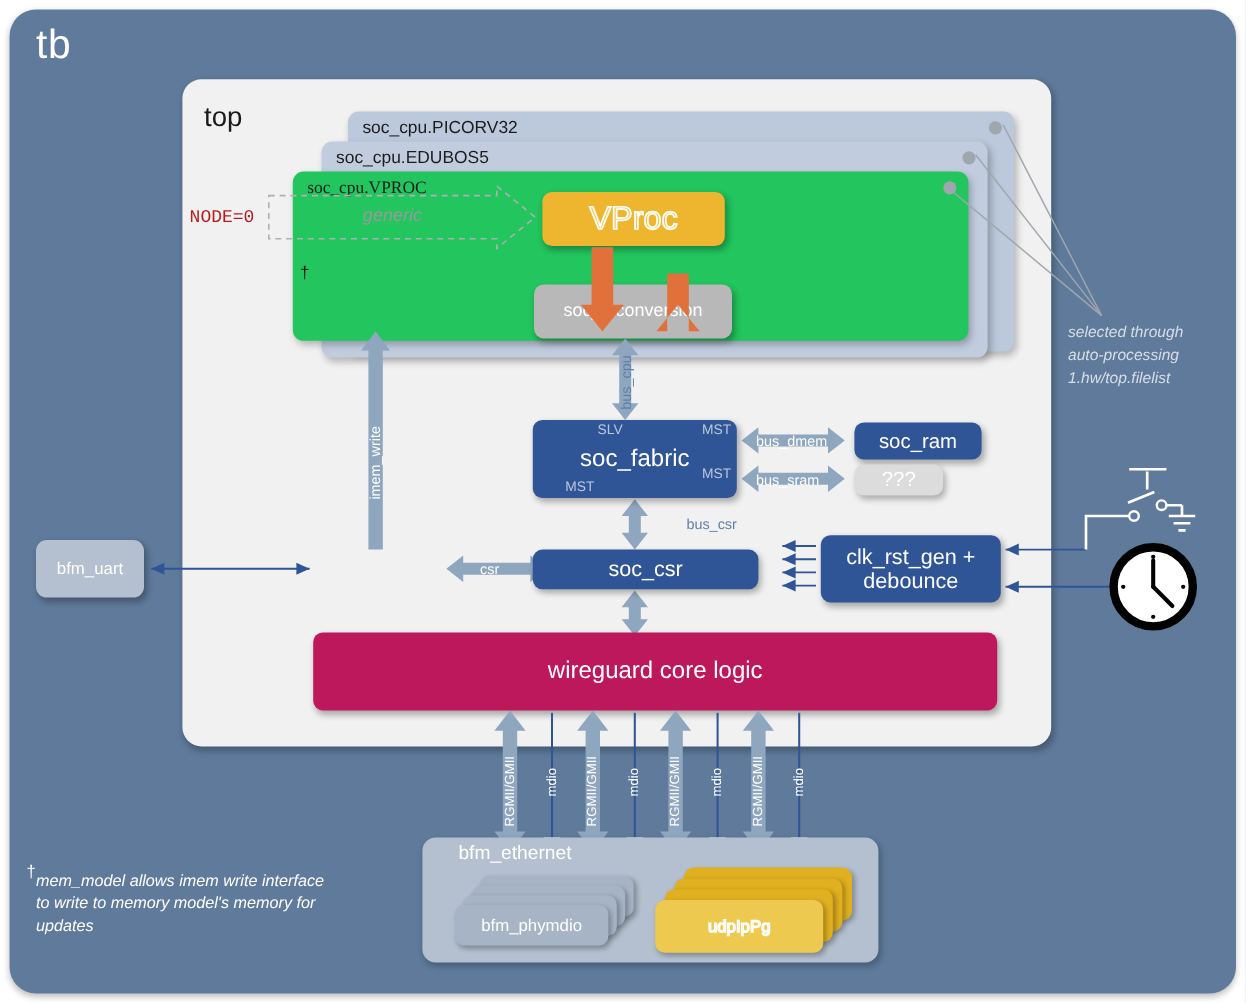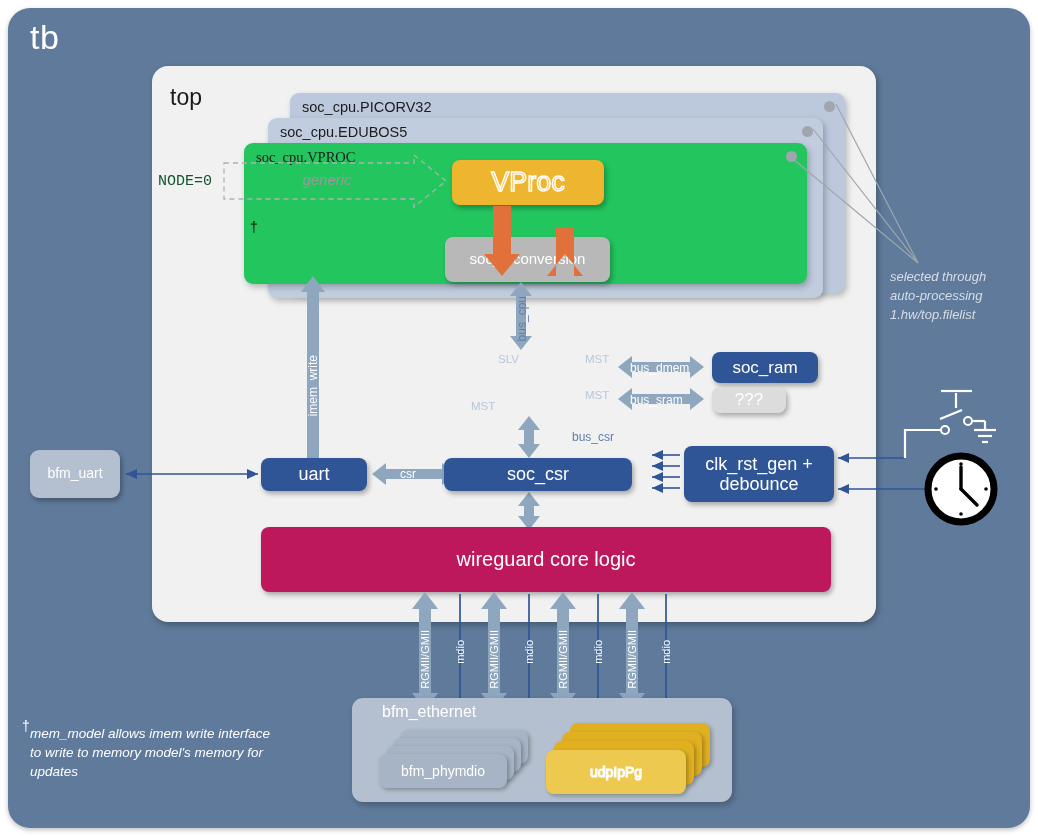--- a/index.html
+++ b/index.html
@@ -20,21 +20,21 @@
 
   
   .cpu-card{background:#c3cfe0;border-radius:9px;box-shadow:2px 3px 6px rgba(0,0,0,.25);}
   .cpu-card.c1{left:290px;top:93px;width:555px;height:200px;background:#bcc9dc;}
   .cpu-card.c2{left:268px;top:118px;width:555px;height:180px;background:#c1cddf;}
   .cpu-card.c3{left:244px;top:143px;width:563px;height:141px;background:#22c55e;font-family:Liberation Serif, serif;}
   .cpu-label{position:absolute;left:12px;top:6px;font-size:14.5px;color:#1c1c1c;white-space:nowrap;}
   .cpu-dot{position:absolute;width:11px;height:11px;border-radius:50%;background:#9fa6ad;}
 
   
-  #node-label{left:158px;top:173px;font-size:15px;color:#14532d;font-family:"Liberation Mono",monospace;}
+  #node-label{left:158px;top:173px;font-size:15px;color:#b91c1c;font-family:"Liberation Mono",monospace;}
   #generic-text{left:222px;top:171px;width:210px;text-align:center;font-size:15px;color:#9a9a9a;
                 font-style:italic;}
 
   
   .blk{border-radius:8px;display:flex;align-items:center;justify-content:center;text-align:center;
        color:#ffffff;box-shadow:2px 3px 5px rgba(0,0,0,.3);line-height:1.12;}
   .navy{background:#2f5597;}
   .brightblue{background:#be185d;}
   .gray{background:#b8b8b8;}
   .lightgray{background:#dcdcdc;}
@@ -147,29 +147,29 @@
     </g>
   </svg>
 
   <div class="abs buslab vlab" style="left:515px;top:296px;">bus_cpu</div>
   <div class="abs buslab vlab wlab" style="left:306px;top:355px;">imem_write</div>
   <div class="abs buslab wlab" style="left:630px;top:361px;">bus_dmem</div>
   <div class="abs buslab wlab" style="left:630px;top:393px;">bus_sram</div>
   <div class="abs buslab" style="left:540px;top:430px;margin-left:32px;">bus_csr</div>
   <div class="abs buslab wlab" style="left:400px;top:467px;">csr</div>
 
+  <div class="abs blk navy" id="soc-fabric">soc_fabric</div>
   <div class="abs" id="fab-slv">SLV</div>
   <div class="abs" id="fab-mst1">MST</div>
   <div class="abs" id="fab-mst2">MST</div>
   <div class="abs" id="fab-mst3">MST</div>
   <div class="abs blk navy" id="soc-ram">soc_ram</div>
   <div class="abs blk lightgray" id="unknown">???</div>
 
   <div class="abs blk slate" id="bfm-uart">bfm_uart</div>
-  <div class="abs blk navy" id="uart">uart</div>
   <div class="abs blk navy" id="soc-csr">soc_csr</div>
   <div class="abs blk navy" id="clkrst">
     <span>clk_rst_gen +</span>
     <span>debounce</span>
   </div>
   <div class="abs blk brightblue" id="wireguard">wireguard core logic</div>
 
   <svg class="ov">
     <g stroke="#2f5597" stroke-width="1.6" fill="none">
       <line x1="258" y1="474" x2="126" y2="474"></line>

